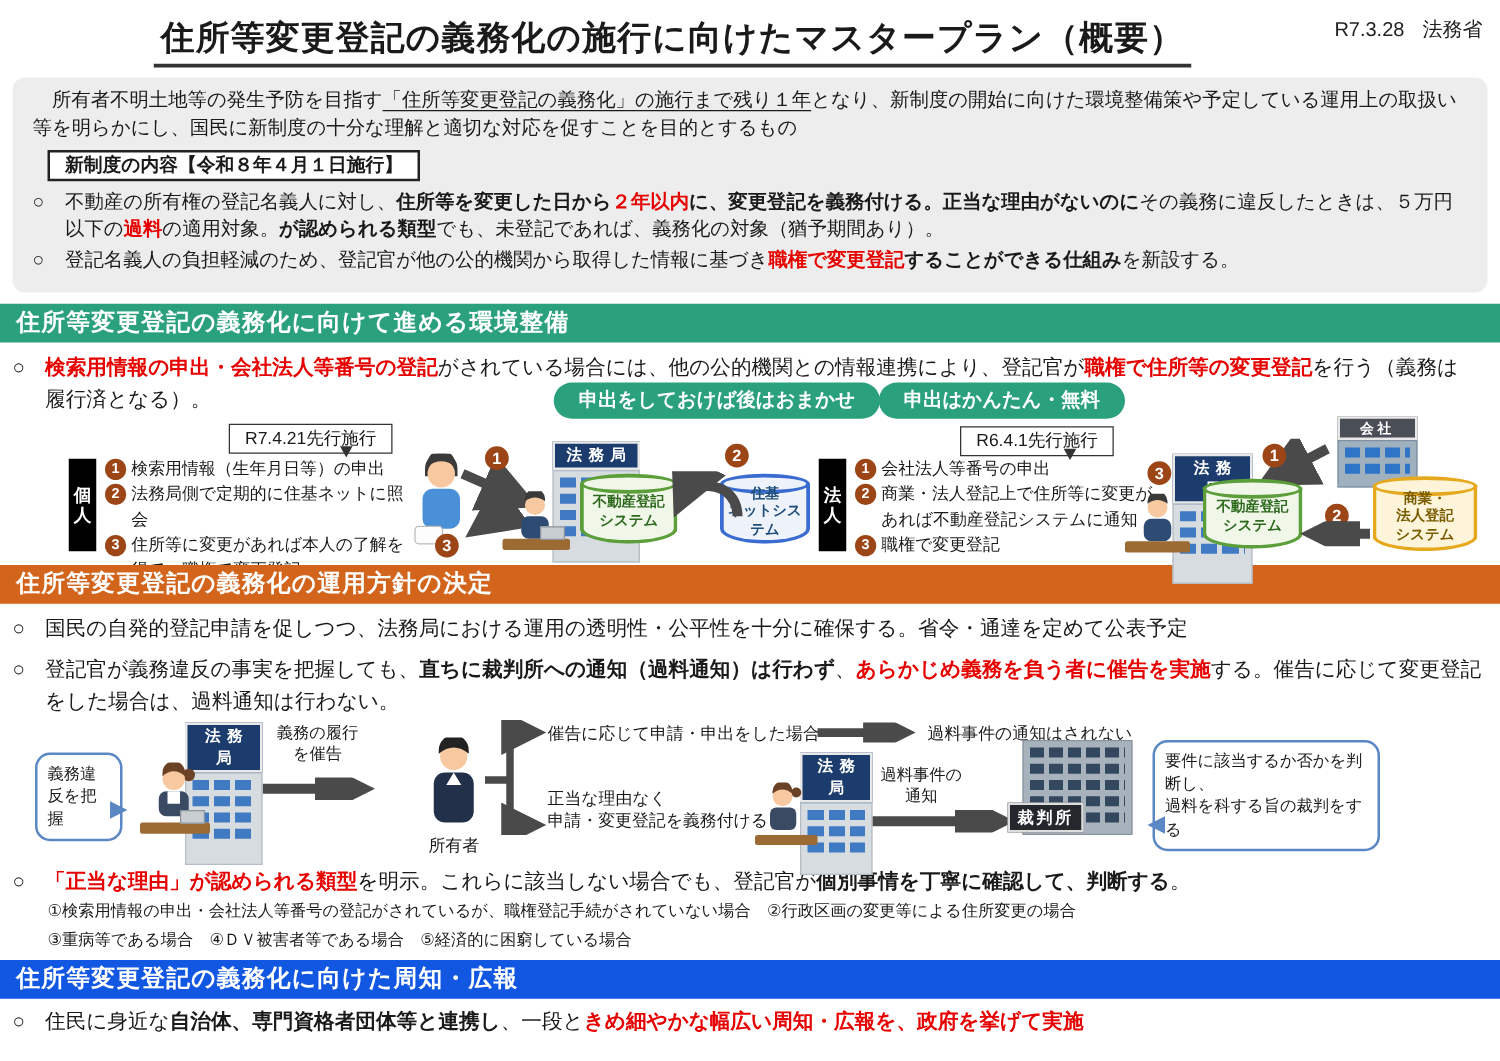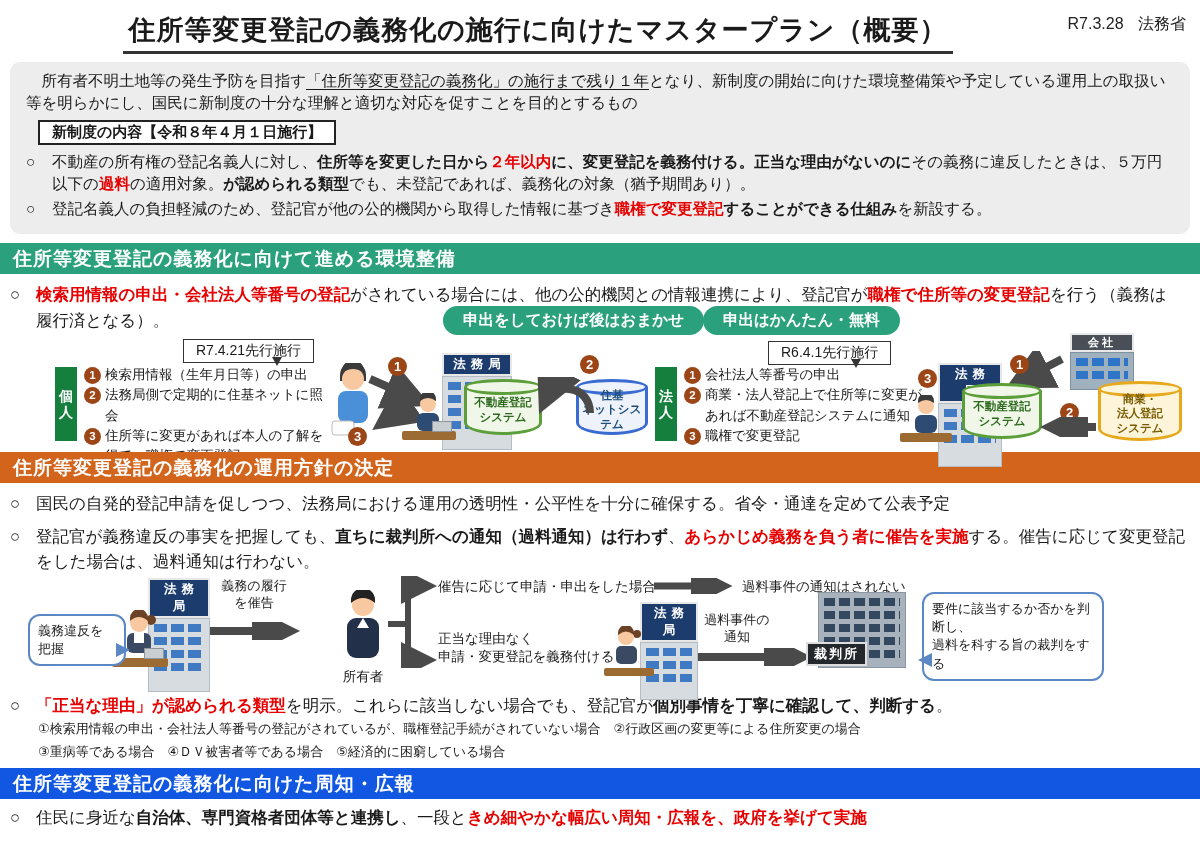--- a/index.html
+++ b/index.html
@@ -43,21 +43,21 @@
   .diag { position:absolute; left:0; width:1200px; }
   #diag1 { top:333px; height:119px; }
   #diag2 { top:570px; height:122px; }
   .abs { position:absolute; }
 
   .tag { position:absolute; background:#fff; border:1.5px solid #333; font-size:14px;
          padding:2px 12px; white-space:nowrap; }
   .tag::after { content:""; position:absolute; left:68%; bottom:-9px;
                 border:5px solid transparent; border-top:9px solid #333; }
 
-  .side-label { position:absolute; width:22px; background:#15803d; color:#fff; font-weight:700;
+  .side-label { position:absolute; width:22px; background:#000000; color:#fff; font-weight:700;
                 font-size:14px; line-height:1.15; text-align:center; word-break:break-all;
                 display:flex; align-items:center; justify-content:center; }
 
   .nlist { position:absolute; font-size:13.5px; line-height:1.5; }
   .nlist .row { display:flex; }
   .nlist .txt { padding-left:4px; }
   .badge { width:17px; height:17px; flex:none; border-radius:50%; background:#9c4618; color:#fff;
            font-weight:700; font-size:11.5px; display:inline-flex; align-items:center;
            justify-content:center; margin-top:2px; }
   .badge.float { position:absolute; width:19px; height:19px; font-size:13px; z-index:6; }
@@ -297,21 +297,21 @@
   <div class="bullet" style="position:absolute;top:490px;left:10px;width:1185px;font-size:16.5px;">
     <span class="mk">○</span>
     <span><span>国民の自発的登記申請を促しつつ、法務局における運用の透明性・公平性を十分に確保する。省令・通達を定めて公表予定</span></span>
   </div>
   <div class="bullet" style="position:absolute;top:522px;left:10px;width:1185px;font-size:16.5px;line-height:1.5;">
     <span class="mk">○</span>
     <span style="width:1150px"><span>登記官が義務違反の事実を把握しても、</span><span class="seg-b">直ちに裁判所への通知（過料通知）は行わず</span><span>、</span><span class="seg-r">あらかじめ義務を負う者に催告を実施</span><span>する。催告に応じて変更登記をした場合は、過料通知は行わない。</span></span>
   </div>
 
   <div class="diag" id="diag2">
-    <div class="bubble tail-r" style="left:28px;top:44px;width:98px;">
+    <div class="bubble tail-r" style="left:28px;top:32px;width:70px;">
       <span>義務違反を把握</span>
     </div>
 
     <div class="bldg" style="left:148px;top:8px;width:62px;">
       <div class="plate">法務局</div>
       <div class="bbody" style="height:74px;">
         <div class="wrow"></div>
         <div class="wrow"></div>
         <div class="wrow"></div>
         <div class="wrow"></div>

